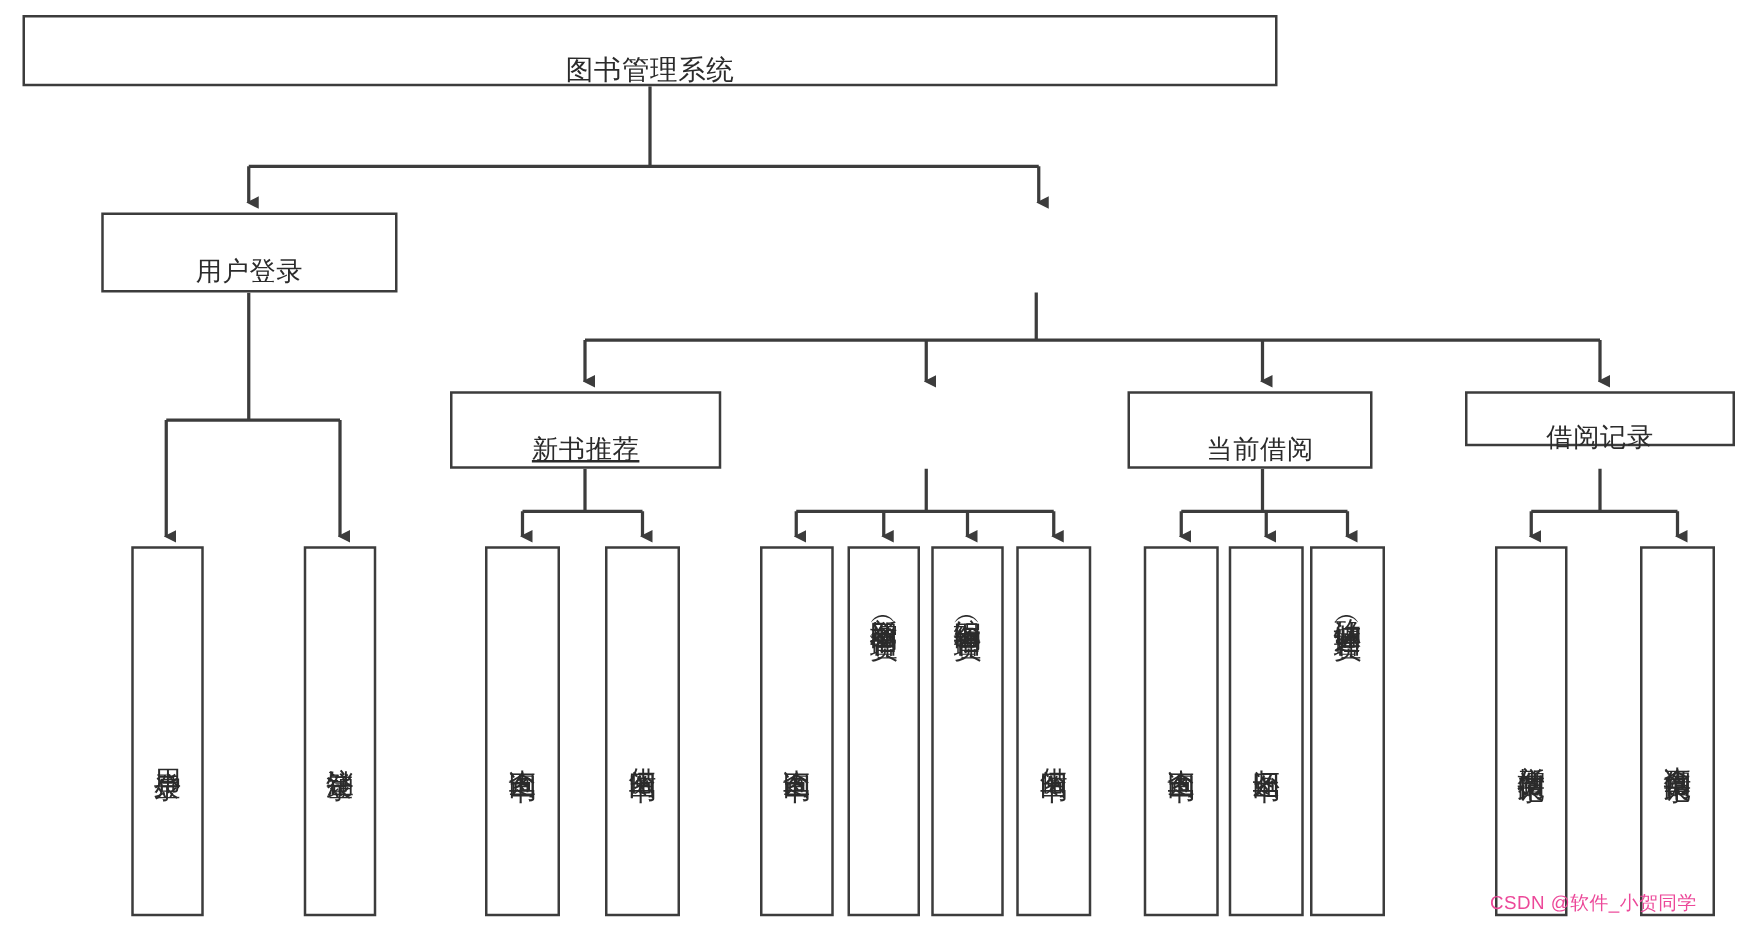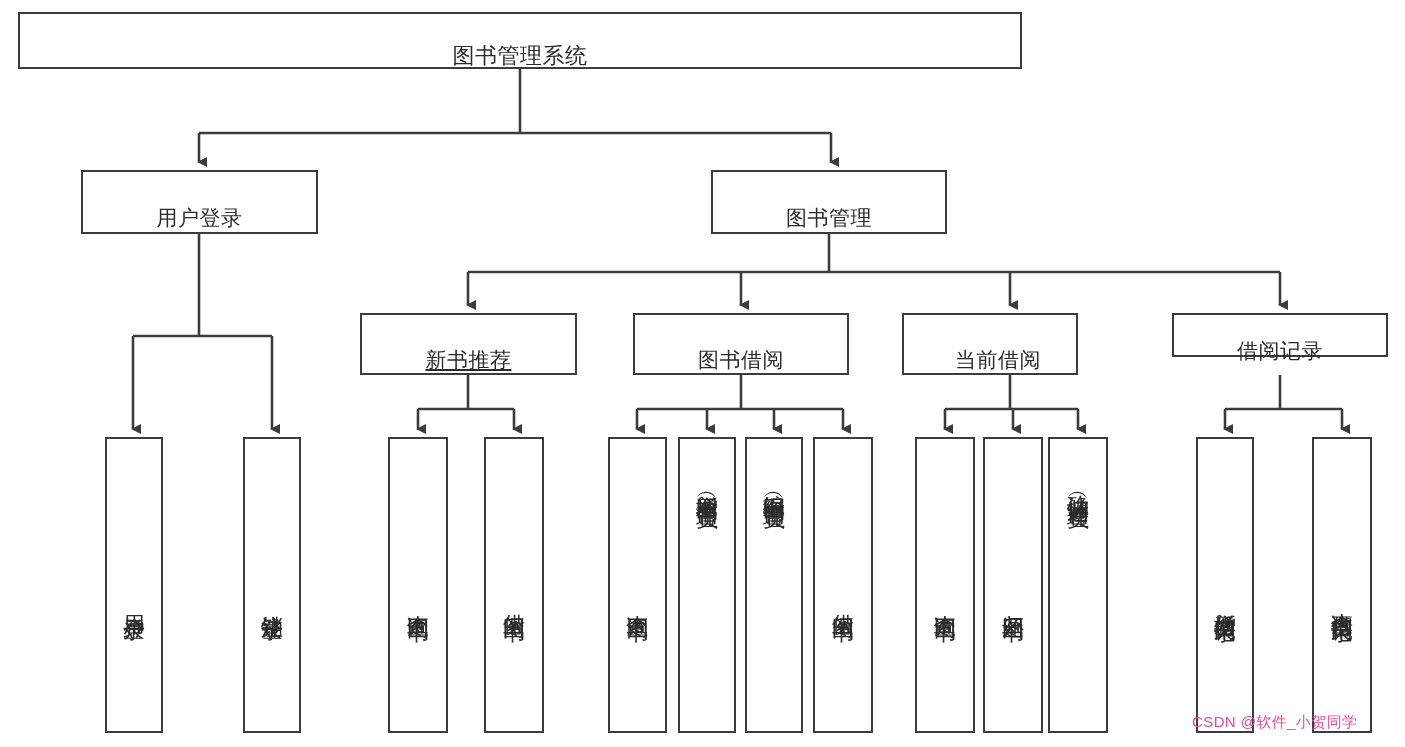--- a/index.html
+++ b/index.html
@@ -117,31 +117,25 @@
     </g>
   </svg>
 
   <div class="node h root" style="left:18px;top:12px;width:1004px;height:57px;">
     <span class="node-label">图书管理系统</span>
   </div>
 
   <div class="node h" style="left:81px;top:170px;width:237px;height:64px;">
     <span class="node-label">用户登录</span>
   </div>
-  <div class="node h" style="left:711px;top:170px;width:236px;height:64px;">
-    <span class="node-label">图书管理</span>
-  </div>
 
   <div class="node h" style="left:360px;top:313px;width:217px;height:62px;text-decoration:underline;">
     <span class="node-label">新书推荐</span>
   </div>
-  <div class="node h" style="left:633px;top:313px;width:216px;height:62px;">
-    <span class="node-label">图书借阅</span>
-  </div>
-  <div class="node h" style="left:902px;top:313px;width:176px;height:62px;padding-left:16px;">
+  <div class="node h" style="left:902px;top:313px;width:196px;height:62px;padding-left:16px;">
     <span class="node-label">当前借阅</span>
   </div>
   <div class="node h" style="left:1172px;top:313px;width:216px;height:44px;">
     <span class="node-label">借阅记录</span>
   </div>
 
   <div class="node v mid" style="left:105px;top:437px;width:58px;height:296px;">
     <span class="node-label">用户登录</span>
   </div>
   <div class="node v mid" style="left:243px;top:437px;width:58px;height:296px;">

